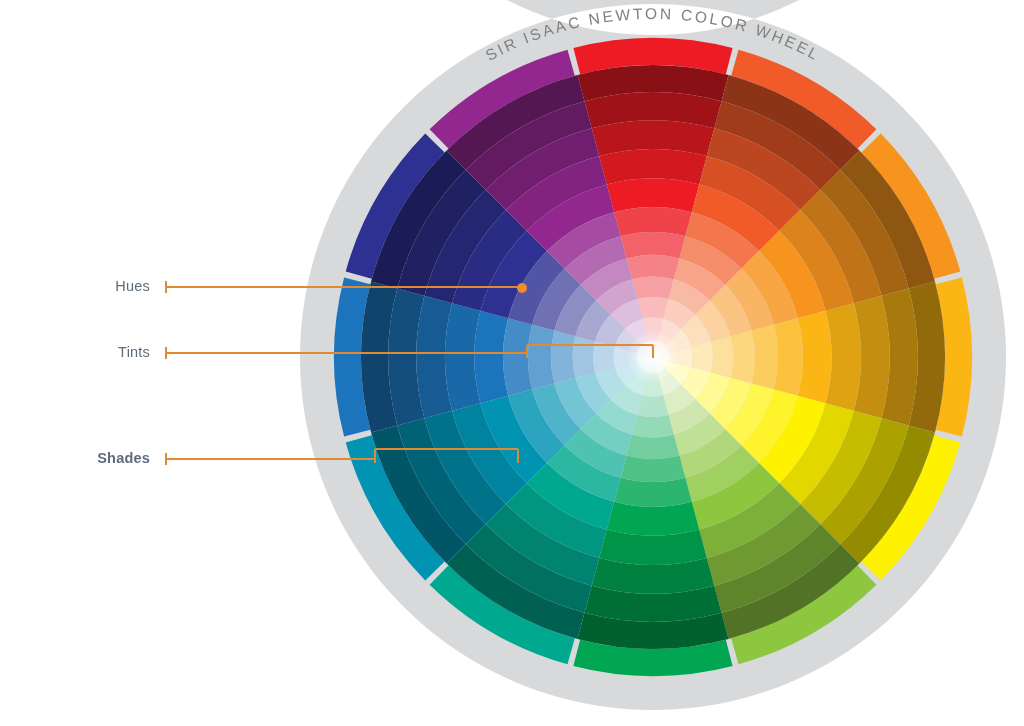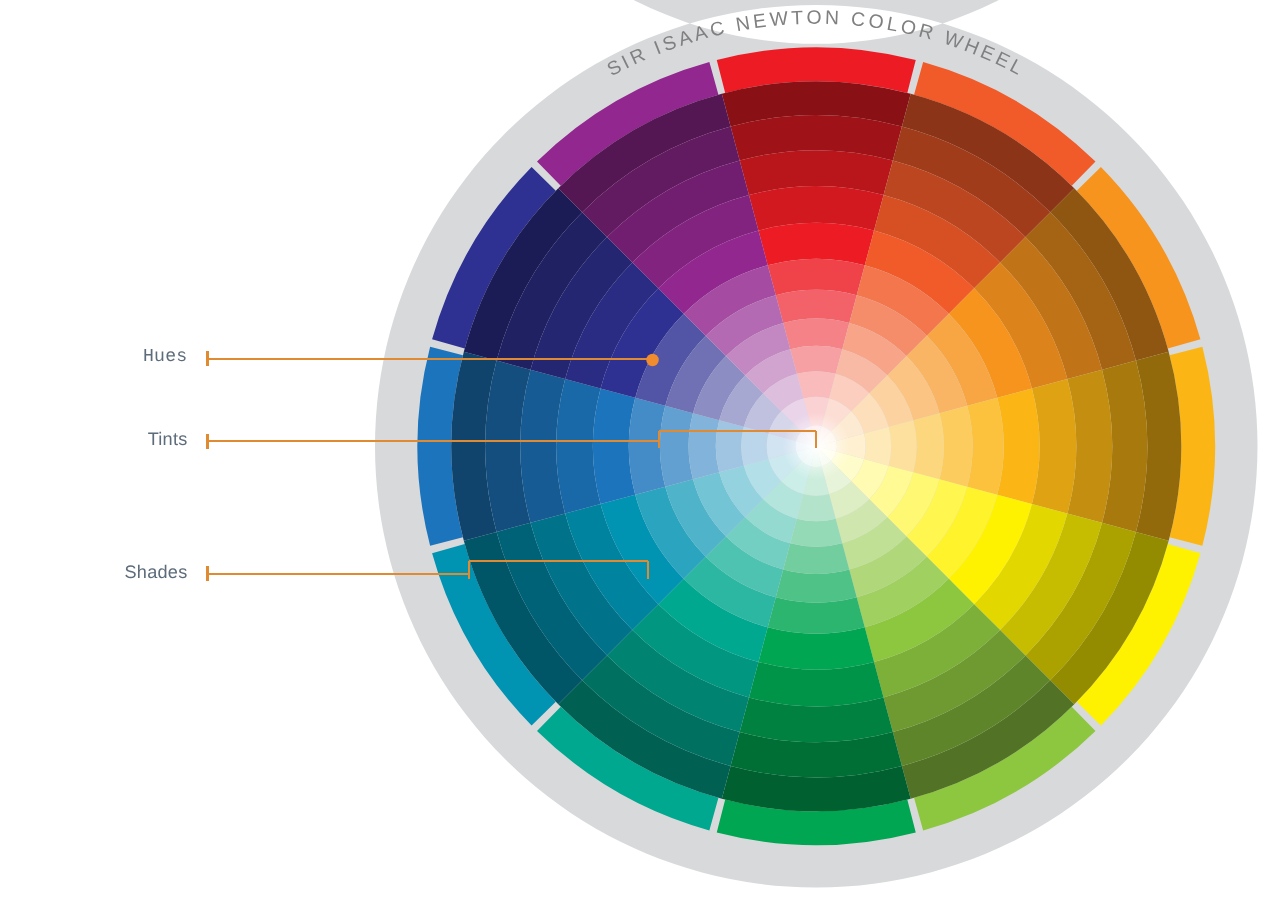--- a/index.html
+++ b/index.html
@@ -16,23 +16,23 @@
 
   .anno-label{
     position:absolute;
     font-size:14.5px;
     letter-spacing:0.2px;
     color:#5d6c7b;
     text-align:right;
     white-space:nowrap;
     line-height:1;
   }
-  #label-hues{left:40px;top:279px;width:110px;font-family:Liberation Mono, monospace;}
+  #label-hues{left:40px;top:279px;width:110px;}
   #label-tints{left:40px;top:345px;width:110px;text-align:right;}
-  #label-shades{left:40px;top:451px;width:110px;}
+  #label-shades{left:40px;top:451px;width:110px;font-weight:bold;}
 </style>
 </head>
 <body>
 
 <div id="stage">
 
   <svg id="wheel" viewBox="0 0 1024 726">
 
     <defs>
       <path id="titleArc" fill="none" d="M 409.86314748553593 122.20547078485896 A 338 338 0 0 1 896.1368525144641 122.20547078485893"></path>

